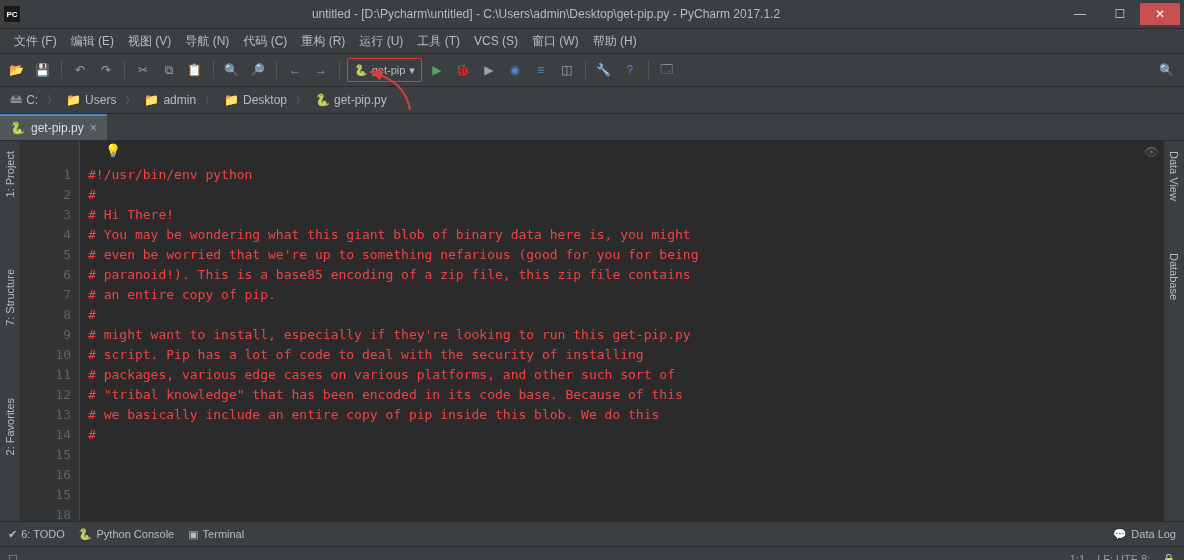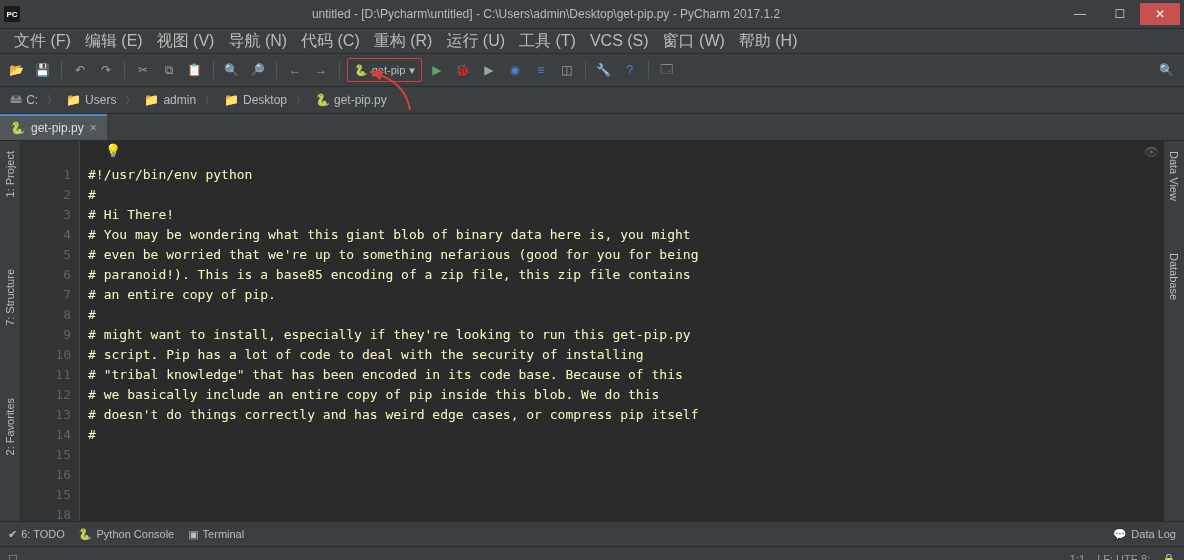--- a/index.html
+++ b/index.html
@@ -3,21 +3,21 @@
 <meta charset="utf-8">
 <style>
 body{margin:0;padding:0;font-family:"Segoe UI",Arial,sans-serif;font-size:12px;background:#2b2b2b;color:#a9b7c6;overflow:hidden;width:1184px;height:560px;position:relative}
 .titlebar{height:28px;background:#3c3f41;display:flex;align-items:center;padding:0 4px;border-bottom:1px solid #2b2b2b}
 .titlebar .icon{width:16px;height:16px;background:#1a1a1a;margin-right:12px;display:flex;align-items:center;justify-content:center;color:#fff;font-size:8px;font-weight:bold}
 .titlebar .title{flex:1;text-align:center;color:#bbbbbb;font-size:12px}
 .winbtns{display:flex}
 .winbtn{width:40px;height:22px;display:flex;align-items:center;justify-content:center;color:#ccc;font-size:12px}
 .winbtn.close{background:#c75050;color:#fff}
 .menubar{height:24px;background:#3c3f41;display:flex;align-items:center;padding:0 8px;gap:2px;border-bottom:1px solid #2b2b2b}
-.menubar .mi{padding:2px 6px;color:#bbbbbb;font-size:16px;cursor:pointer}
+.menubar .mi{padding:2px 6px;color:#bbbbbb;font-size:12px;cursor:pointer}
 .toolbar{height:32px;background:#3c3f41;display:flex;align-items:center;padding:0 6px;gap:4px;border-bottom:1px solid #2b2b2b}
 .tbtn{width:22px;height:22px;display:flex;align-items:center;justify-content:center;color:#9da1a3;cursor:pointer}
 .tsep{width:1px;height:18px;background:#555;margin:0 3px}
 .runcfg{height:22px;padding:0 6px;border:1px solid #d63e3e;display:flex;align-items:center;gap:4px;color:#bbb;font-size:11px;border-radius:2px}
 .runcfg .py{color:#4a8af4}
 .toolbar .search-right{margin-left:auto}
 .breadcrumb{height:26px;background:#3c3f41;display:flex;align-items:center;padding:0 6px;gap:2px;border-bottom:1px solid #2b2b2b;font-size:12px;color:#bbb}
 .crumb{display:flex;align-items:center;gap:4px;padding:2px 4px}
 .crumb .fld{color:#8a8f93}
 .carrot{color:#777;margin:0 2px}
@@ -27,21 +27,21 @@
 .tab .x{color:#aaa;cursor:pointer}
 .main{display:flex;height:380px;position:relative}
 .leftcol{width:20px;background:#3c3f41;border-right:1px solid #2b2b2b;display:flex;flex-direction:column;align-items:center;padding-top:4px;gap:60px}
 .lefttab{writing-mode:vertical-rl;transform:rotate(180deg);font-size:11px;color:#bbb;padding:6px 2px;cursor:pointer;display:flex;align-items:center;gap:4px}
 .rightcol{width:20px;background:#3c3f41;border-left:1px solid #2b2b2b;display:flex;flex-direction:column;align-items:center;padding-top:4px;gap:40px}
 .righttab{writing-mode:vertical-rl;font-size:11px;color:#bbb;padding:6px 2px;cursor:pointer}
 .editor{flex:1;background:#2b2b2b;display:flex;position:relative;overflow:hidden}
 .gutter{width:50px;background:#313335;text-align:right;padding:4px 8px 4px 0;font-family:"Consolas",monospace;font-size:13px;color:#606366;line-height:20px;border-right:1px solid #444}
 .code{flex:1;padding:4px 8px;font-family:"Consolas",monospace;font-size:13px;line-height:20px;color:#808080}
 .code .ln{white-space:pre}
-.code .cm{color:#fef9c3}
+.code .cm{color:#ef4444}
 .bulb{position:absolute;left:84px;top:0;color:#d9a33c;font-size:13px}
 .eye{position:absolute;right:4px;top:4px;color:#606366;font-size:12px}
 .gutter .lnum{height:20px}
 .gutter .spacer{height:20px}
 .code .spacer{height:20px}
 .bottombar{height:24px;background:#3c3f41;display:flex;align-items:center;padding:0 8px;gap:14px;border-top:1px solid #2b2b2b;font-size:11px;color:#bbb}
 .bottombar .bt{display:flex;align-items:center;gap:4px;cursor:pointer}
 .bottombar .right{margin-left:auto;display:flex;align-items:center;gap:4px}
 .status{height:24px;background:#3c3f41;display:flex;align-items:center;padding:0 8px;font-size:11px;color:#999;border-top:1px solid #2b2b2b}
 .status .sr{margin-left:auto;display:flex;gap:12px}
@@ -183,23 +183,23 @@
           <div class="ln cm">#!/usr/bin/env python</div>
           <div class="ln cm">#</div>
           <div class="ln cm"># Hi There!</div>
           <div class="ln cm"># You may be wondering what this giant blob of binary data here is, you might</div>
           <div class="ln cm"># even be worried that we're up to something nefarious (good for you for being</div>
           <div class="ln cm"># paranoid!). This is a base85 encoding of a zip file, this zip file contains</div>
           <div class="ln cm"># an entire copy of pip.</div>
           <div class="ln cm">#</div>
           <div class="ln cm"># might want to install, especially if they're looking to run this get-pip.py</div>
           <div class="ln cm"># script. Pip has a lot of code to deal with the security of installing</div>
+          <div class="ln cm"># packages, various edge cases on various platforms, and other such sort of</div>
           <div class="ln cm"># "tribal knowledge" that has been encoded in its code base. Because of this</div>
           <div class="ln cm"># we basically include an entire copy of pip inside this blob. We do this</div>
-          <div class="ln cm"># doesn't do things correctly and has weird edge cases, or compress pip itself</div>
           <div class="ln cm">#</div>
         </div>
     </div>
     <div class="eye">👁</div>
   </div>
   <div class="rightcol">
     <div class="righttab">Data View</div>
     <div class="righttab">Database</div>
   </div>
 </div>

